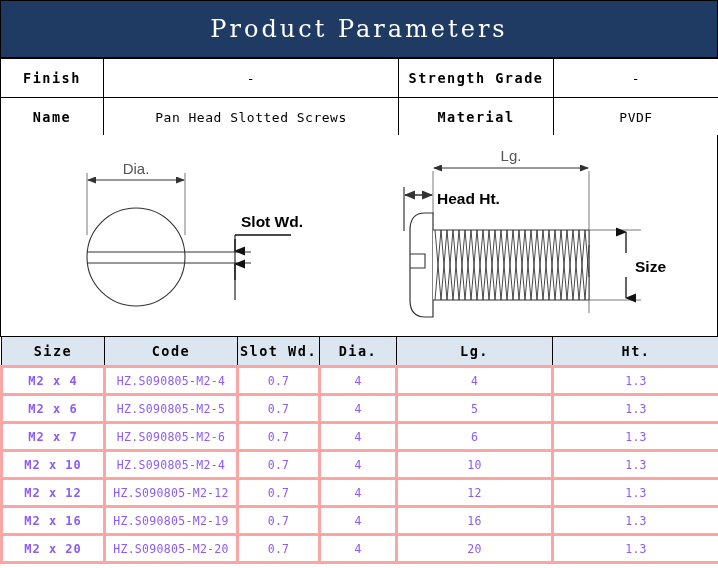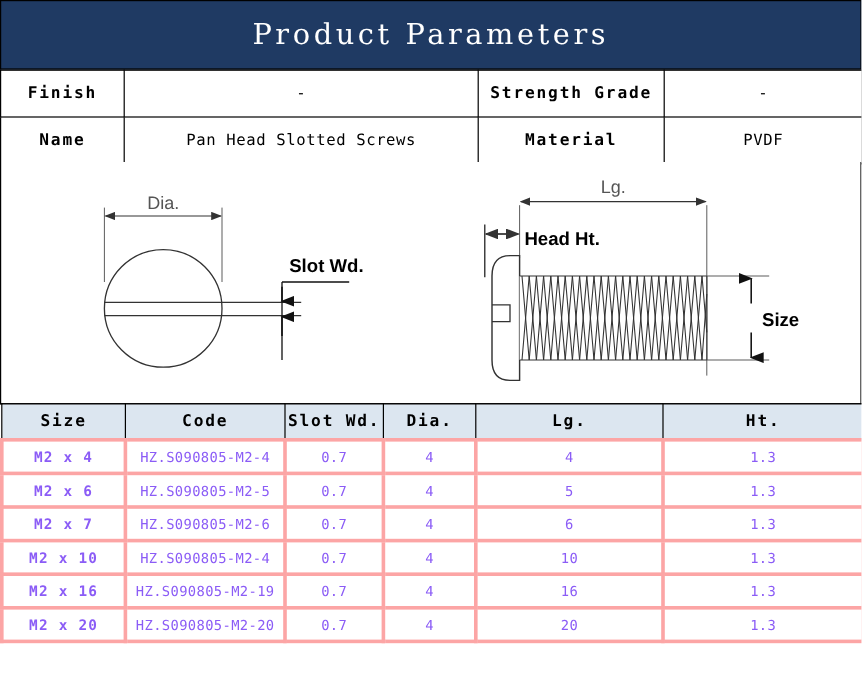--- a/index.html
+++ b/index.html
@@ -289,20 +289,28 @@
       </tr>
       <tr>
         <td class="size-cell">M2 x 10</td>
         <td>HZ.S090805-M2-4</td>
         <td>0.7</td>
         <td>4</td>
         <td>10</td>
         <td>1.3</td>
       </tr>
       <tr>
+        <td class="size-cell">M2 x 12</td>
+        <td>HZ.S090805-M2-12</td>
+        <td>0.7</td>
+        <td>4</td>
+        <td>12</td>
+        <td>1.3</td>
+      </tr>
+      <tr>
         <td class="size-cell">M2 x 16</td>
         <td>HZ.S090805-M2-19</td>
         <td>0.7</td>
         <td>4</td>
         <td>16</td>
         <td>1.3</td>
       </tr>
       <tr>
         <td class="size-cell">M2 x 20</td>
         <td>HZ.S090805-M2-20</td>

